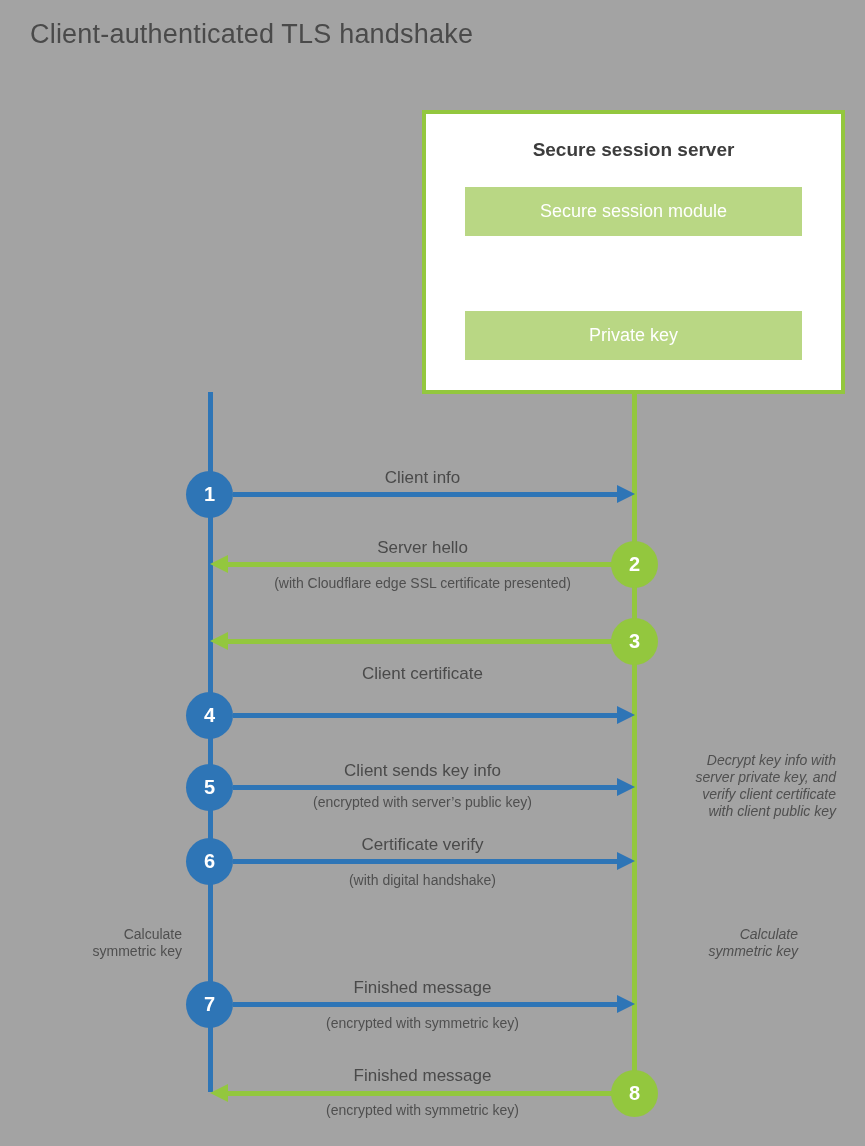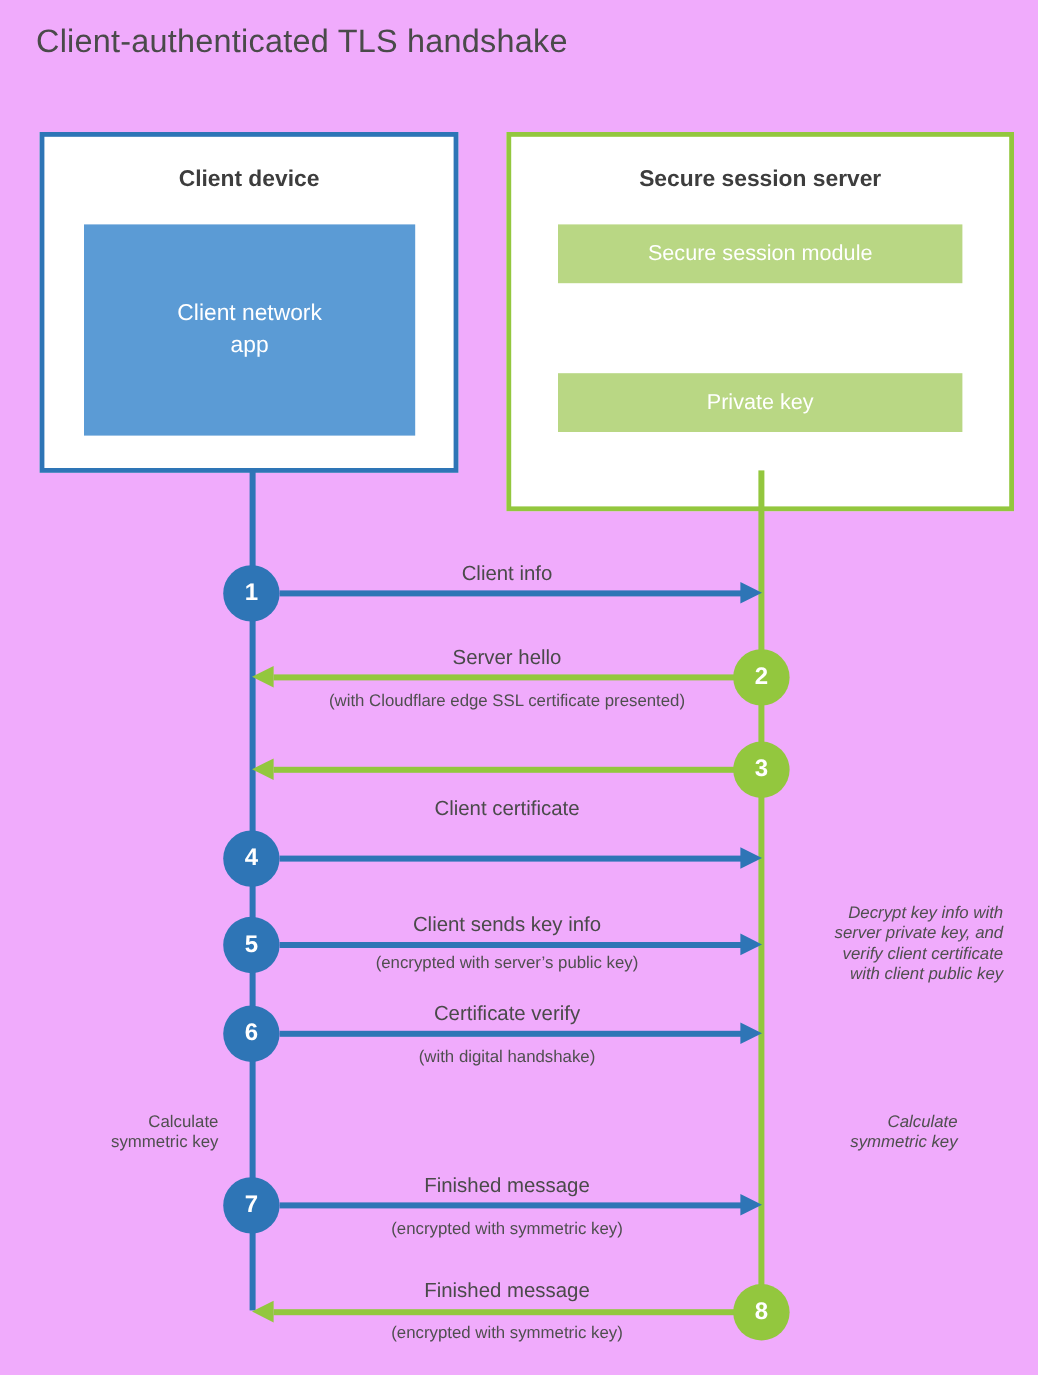--- a/index.html
+++ b/index.html
@@ -1,27 +1,27 @@
 <!DOCTYPE html>
 <html><head>
 <meta charset="utf-8">
 <style>
   html,body { margin:0; padding:0; background:#ffffff; }
   #canvas {
-    position:relative; width:865px; height:1146px; background:#f0abfc;
+    position:relative; width:865px; height:1146px; background:#a3a3a3;
     font-family:"Liberation Sans", "DejaVu Sans", sans-serif; overflow:hidden;
   }
   .page-title {
     position:absolute; left:30px; top:19px; font-size:27px; font-weight:300;
     color:#4a4a4a; letter-spacing:0.2px;
   }
   
   .actor-box { position:absolute; box-sizing:border-box; background:#fff; }
   .box-client { left:33px; top:110px; width:349px; height:284px; border:4px solid #2e75b6; }
-  .box-server { left:422px; top:110px; width:423px; height:316px; border:4px solid #93c73e; }
+  .box-server { left:422px; top:110px; width:423px; height:284px; border:4px solid #93c73e; }
   .box-title {
     position:absolute; top:25px; left:0; right:0; text-align:center;
     font-size:19px; font-weight:bold; color:#3d3d3d;
   }
   .inner-app {
     position:absolute; left:33px; top:73px; width:276px; height:176px;
     background:#5b9bd5; color:#ffffff; font-size:19px; line-height:26px;
     display:flex; align-items:center; justify-content:center; text-align:center;
     white-space:pre-line;
   }
@@ -58,25 +58,20 @@
   .note-right { text-align:right;font-style:italic; }
   .note-calc-left { text-align:right; }
 </style>
 </head>
 <body>
 
 <div id="canvas">
 
   <div class="page-title">Client-authenticated TLS handshake</div>
 
-  <div class="actor-box box-client">
-    <div class="box-title">Client device</div>
-    <div class="inner-app">Client network
-app</div>
-  </div>
 
   <div class="actor-box box-server">
     <div class="box-title">Secure session server</div>
     <div class="server-bar" style="top:73px">Secure session module</div>
     <div class="server-bar" style="top:197px">Private key</div>
   </div>
 
   <div class="vline v-blue" style="left:208px;top:392px;height:700px"></div>
   <div class="vline v-green" style="left:632px;top:392px;height:701px"></div>
 

